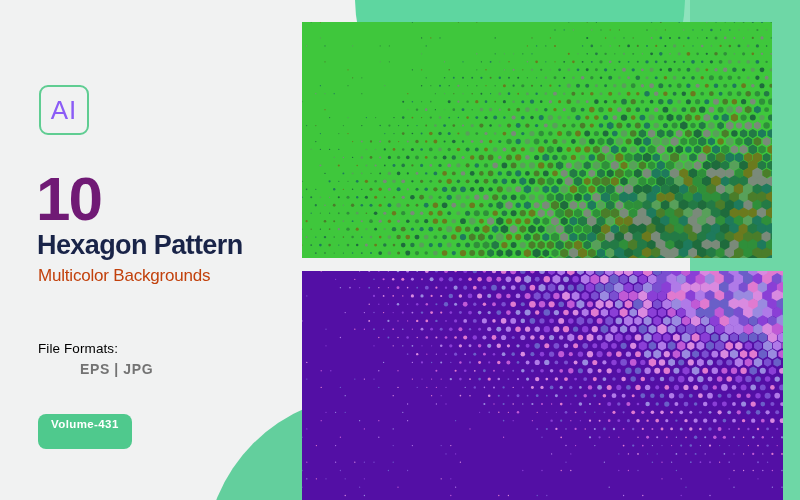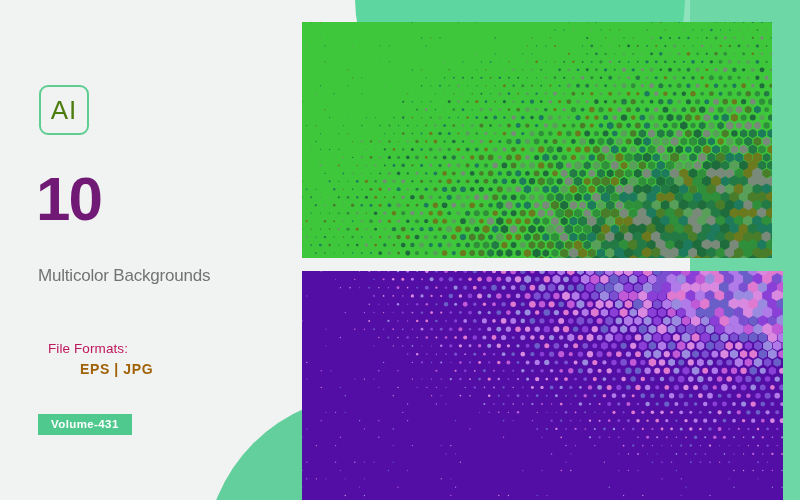--- a/index.html
+++ b/index.html
@@ -76,21 +76,21 @@
     width: 50px;
     height: 50px;
     box-sizing: border-box;
     border: 2px solid #5fcd92;
     border-radius: 9px;
     display: flex;
     align-items: center;
     justify-content: center;
   }
   #ai-badge-label {
-    color: #4d7c0f;
+    color: #8b5cf6;
     font-size: 26px;
     letter-spacing: 1px;
     font-weight: 400;
     line-height: 1;
   }
 
   #count-number {
     position: absolute;
     left: 36px;
     top: 168px;
@@ -108,51 +108,51 @@
     font-weight: bold;
     color: #192448;
     letter-spacing: -0.6px;
     line-height: 1;
   }
   #subtitle-block {
     position: absolute;
     left: 38px;
     top: 265px;
     font-size: 17px;
-    color: #737373;
+    color: #c2410c;
     line-height: 1.32;
     letter-spacing: -0.2px;
   }
 
   #formats-label {
     position: absolute;
-    left: 48px;
+    left: 38px;
     top: 341px;
     font-size: 13.5px;
-    color: #be185d;
+    color: #000000;
     letter-spacing: 0.1px;
   }
   #formats-value {
     position: absolute;
     left: 38px;
     top: 361px;
     font-size: 14px;
     font-weight: bold;
-    color: #a16207;
+    color: #737373;
     letter-spacing: 0.6px;
     padding-left: 42px;
   }
 
   #volume-badge {
     position: absolute;
     left: 38px;
     top: 414px;
-    padding: 5px 13px 4px;
+    padding: 5px 13px 18px;
     background: #4fc98d;
-    border-radius: 0;
+    border-radius: 8px;
     color: #ffffff;
     font-size: 11.5px;
     font-weight: bold;
     letter-spacing: 0.4px;
     line-height: 1;
   }
 
   
   .preview-panel {
     position: absolute;
@@ -194,20 +194,21 @@
   <div class="deco" id="deco-mint-dot"></div>
 
   <div id="left-panel">
 
     <div id="ai-badge">
       <span id="ai-badge-label">AI</span>
     </div>
 
     <div id="count-number">10</div>
 
+    <div id="title-main">Hexagon Pattern</div>
 
     <div id="subtitle-block">
       <div>Multicolor Backgrounds</div>
     </div>
 
     <div id="formats-label">File Formats:</div>
     <div id="formats-value">EPS  |  JPG</div>
 
     <div id="volume-badge">Volume-431</div>
   </div>

